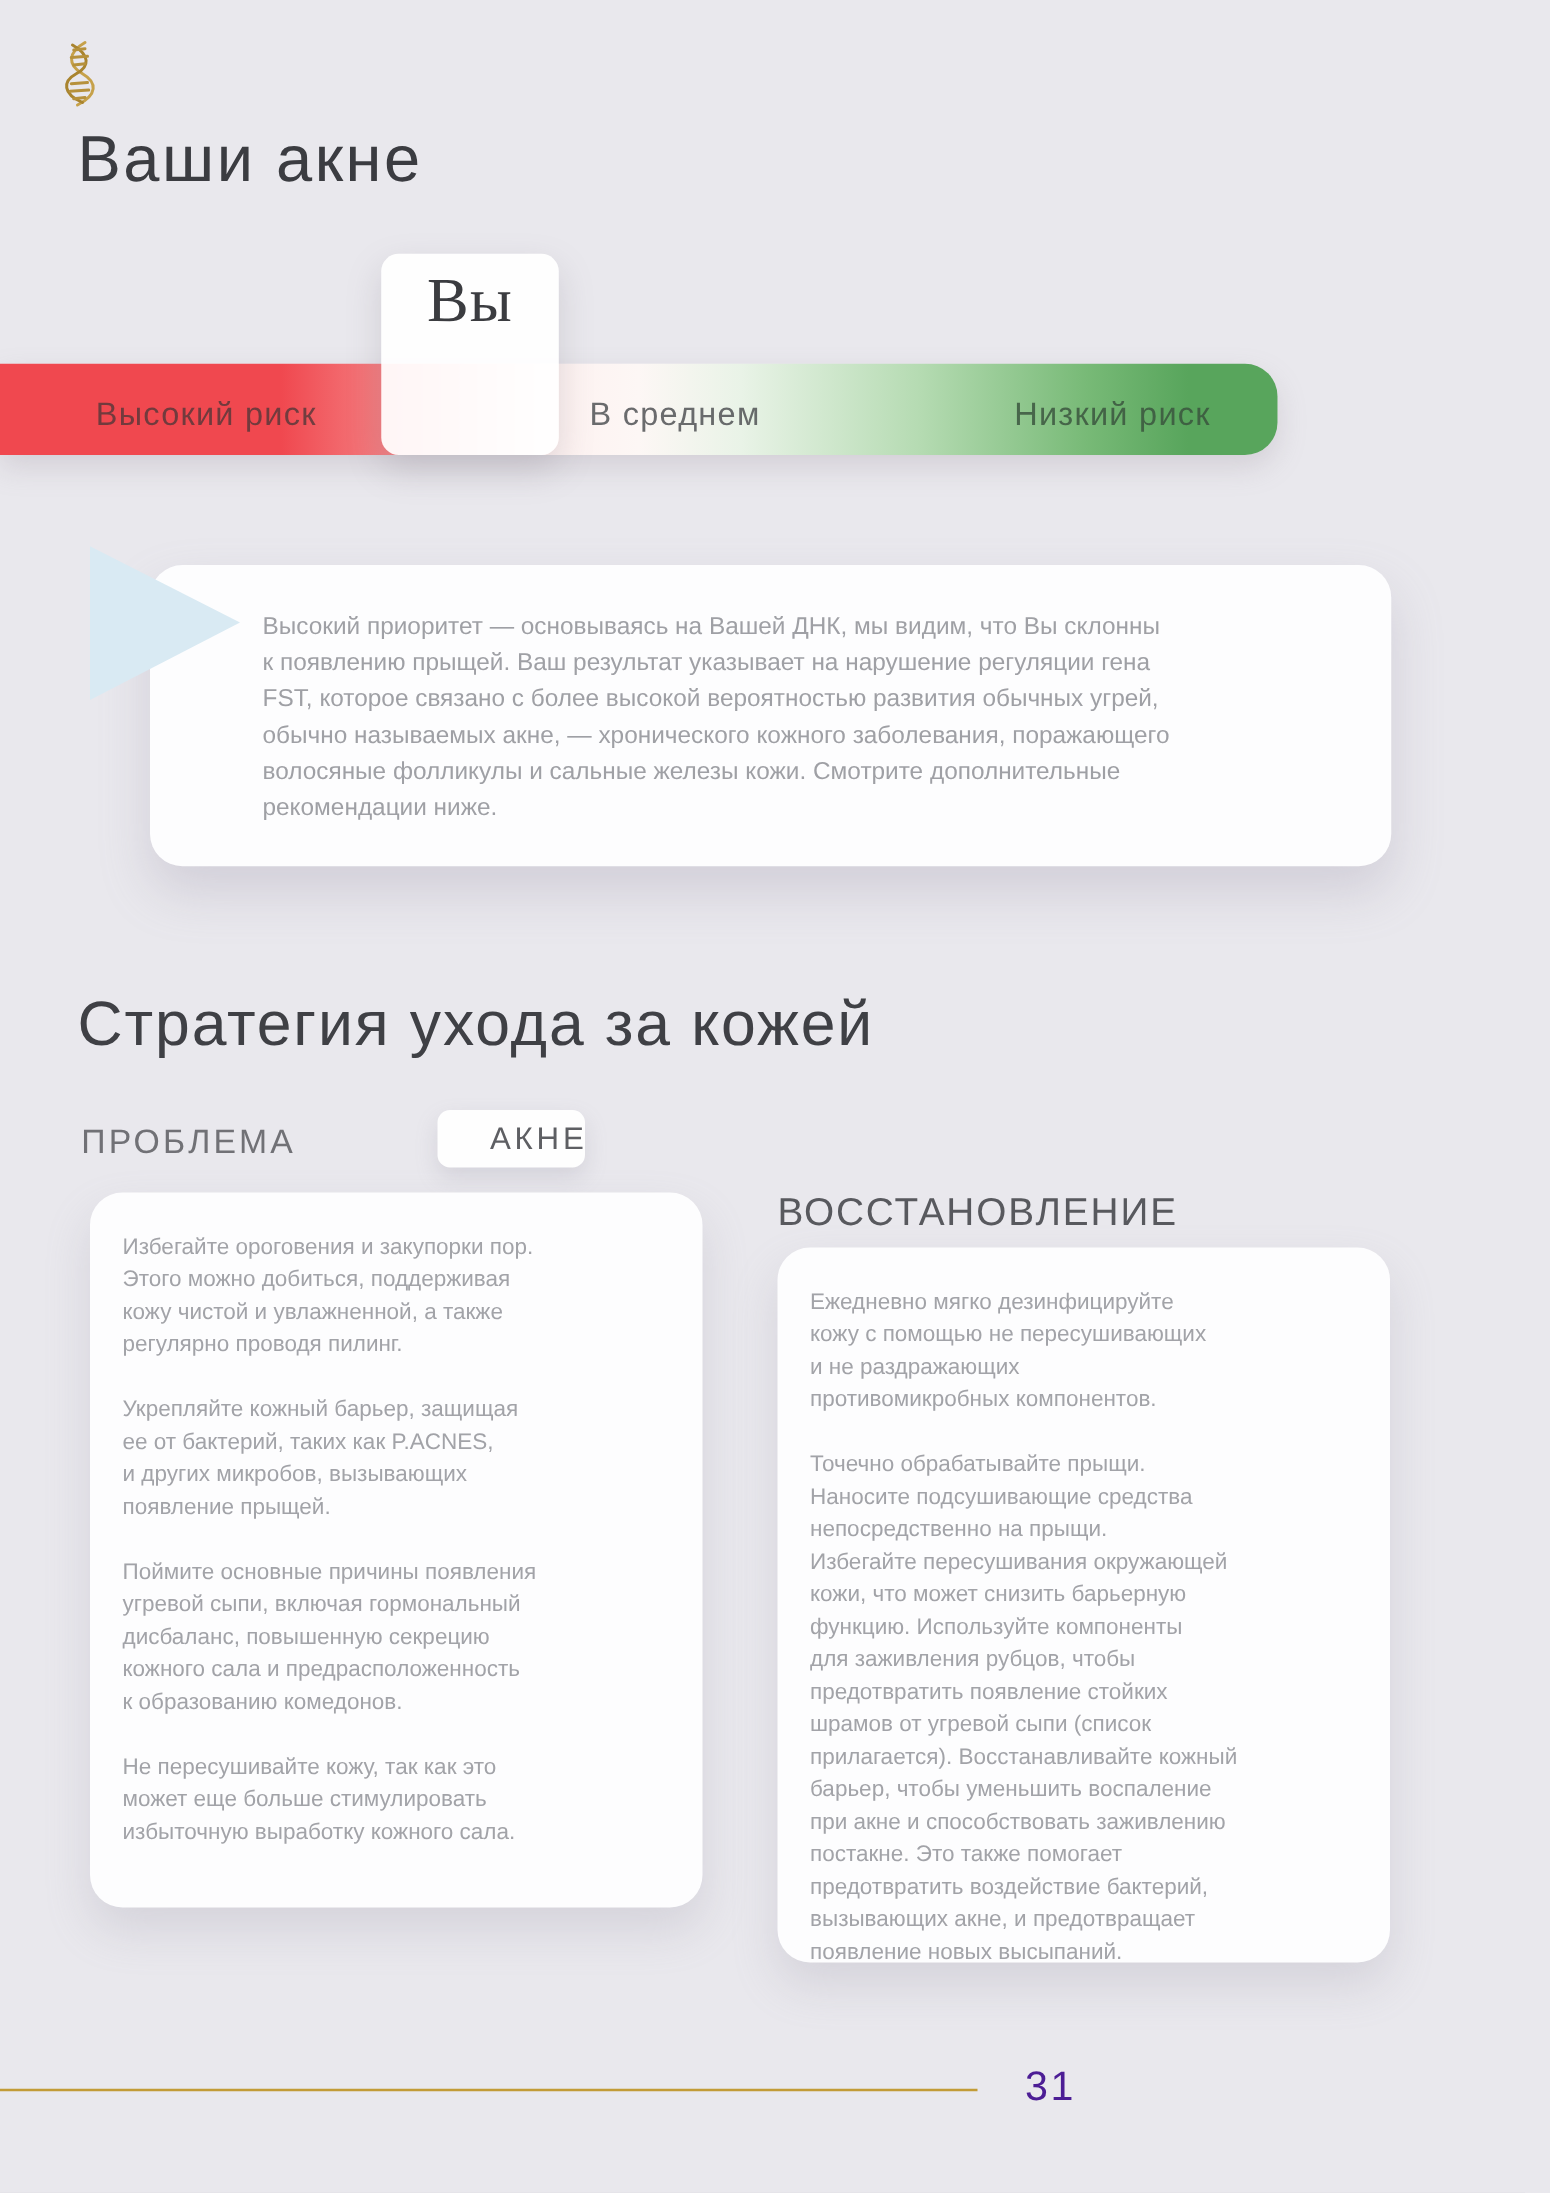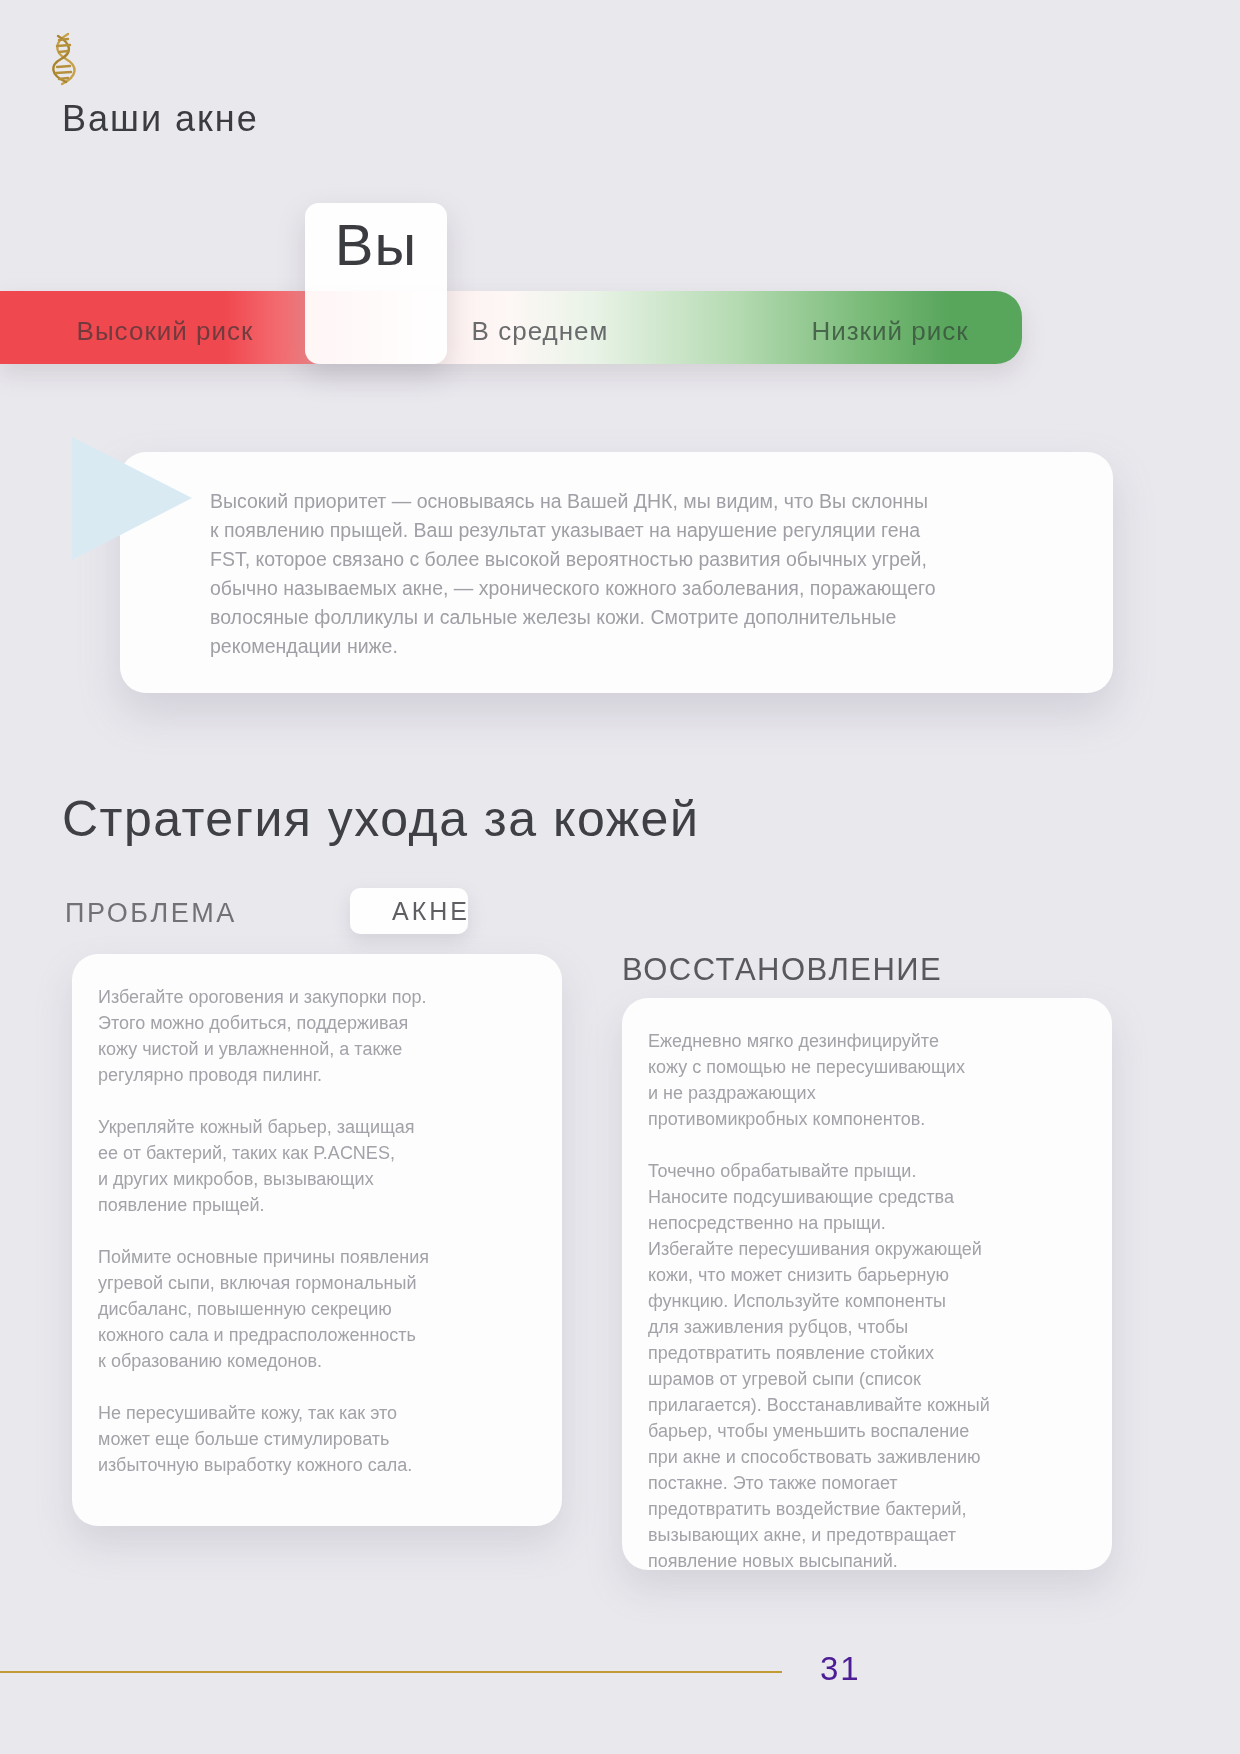--- a/index.html
+++ b/index.html
@@ -10,21 +10,21 @@
     margin:0 auto;
     background:#e9e8ed;
     overflow:hidden;
     font-family:"Liberation Sans", sans-serif;
     color:#3f4045;
   }
   
   .logo{position:absolute;left:44px;top:30px;width:38px;height:58px;}
   .page-title{
     position:absolute;left:62px;top:98px;
-    font-size:36px;font-weight:200;letter-spacing:2px;color:#3b3c41;
+    font-size:52px;font-weight:200;letter-spacing:2px;color:#3b3c41;
   }
   
   .risk-bar{
     position:absolute;left:0;top:291px;width:1022px;height:73px;
     border-radius:0 26px 26px 0;
     background:linear-gradient(90deg,
       #f0484f 0%, #f0484f 22%, #f58a8c 32%, #fdf1f0 43%,
       #fdf7f5 50%, #e9f3e7 58%, #b5dbb2 72%, #78ba77 85%,
       #58a55c 93%, #58a55c 100%);
     box-shadow:0 10px 22px rgba(150,140,150,.25);
@@ -38,21 +38,21 @@
   .risk-label.low{left:780px;width:220px;color:#39523d;}
   .you-marker{
     position:absolute;left:305px;top:203px;width:142px;height:161px;
     background:rgba(255,255,255,.93);
     border-radius:14px;
     box-shadow:0 12px 28px rgba(120,110,125,.22);
     display:flex;justify-content:center;
   }
   .you-marker .you-text{
     margin-top:8px;
-    font-size:58px;font-weight:200;letter-spacing:1px;color:#3b3c40;
+    font-size:50px;font-weight:200;letter-spacing:1px;color:#3b3c40;font-family:Liberation Serif, serif;
   }
   
   .priority-card{
     position:absolute;left:120px;top:452px;width:993px;height:241px;
     background:#fdfdfe;border-radius:26px;
     box-shadow:0 20px 40px rgba(150,145,165,.28);
   }
   .priority-text{
     position:absolute;left:210px;top:487px;width:860px;
     font-size:19.5px;line-height:29px;font-weight:400;color:#9fa0a5;

